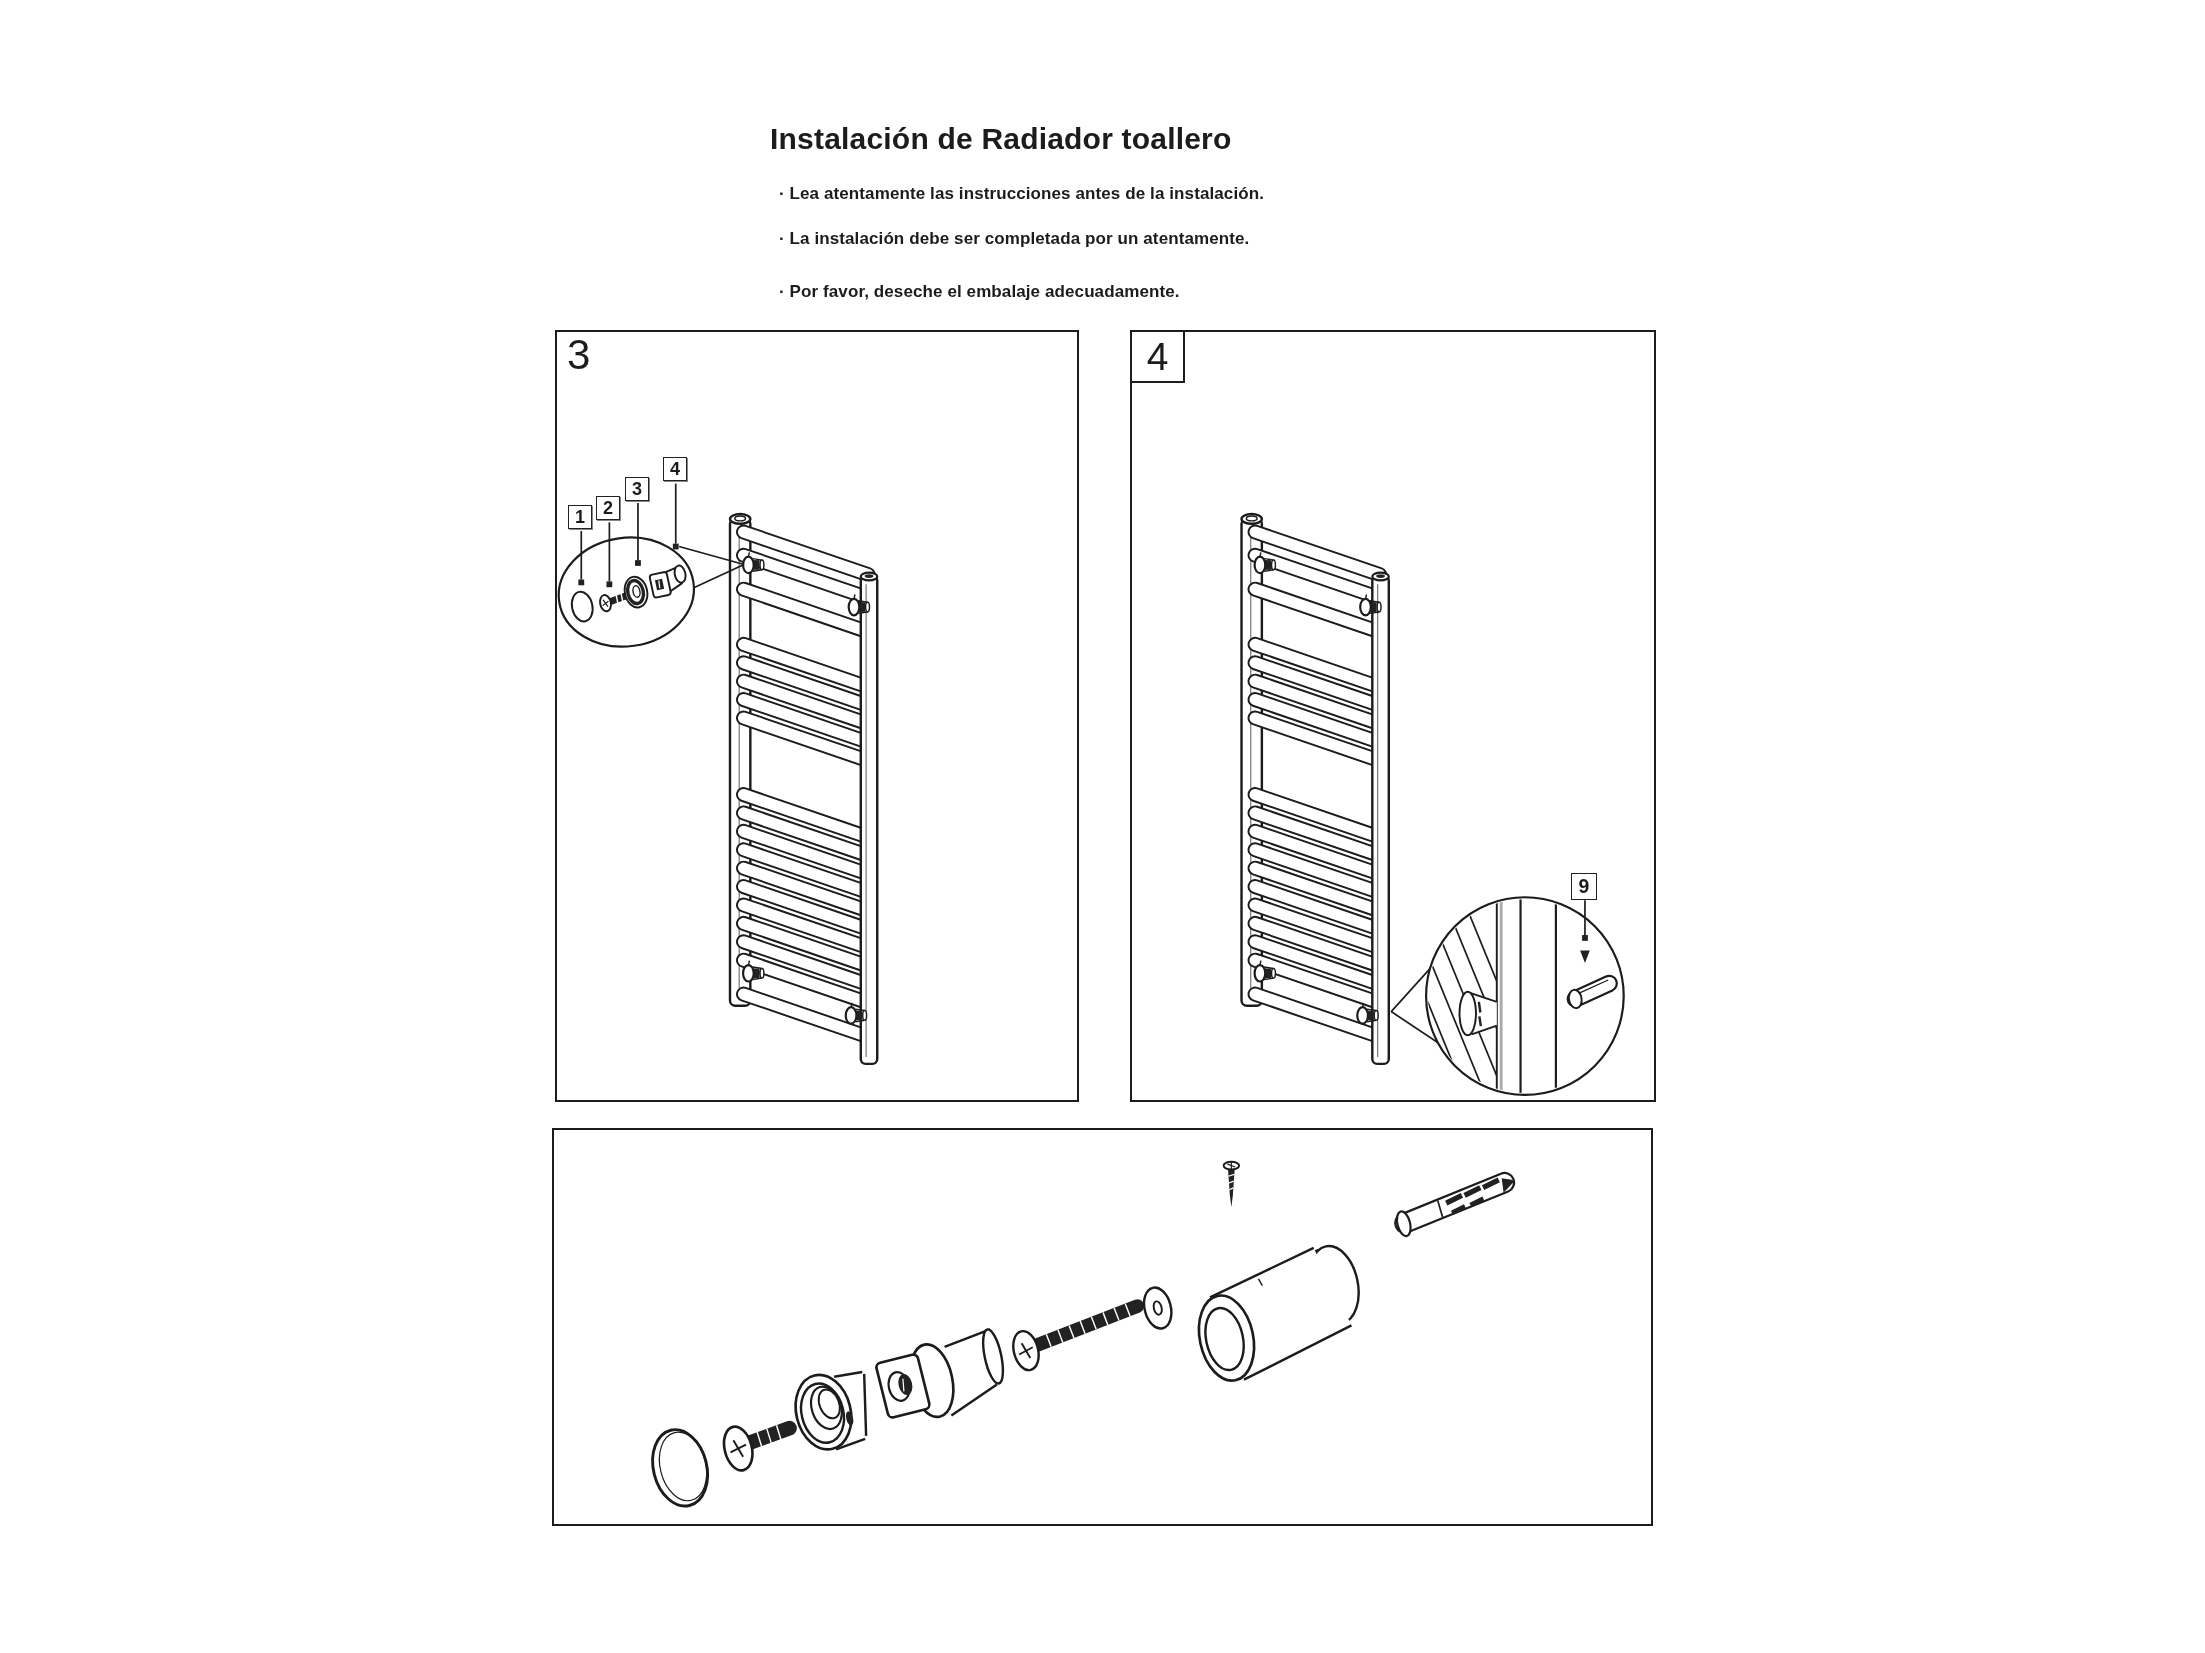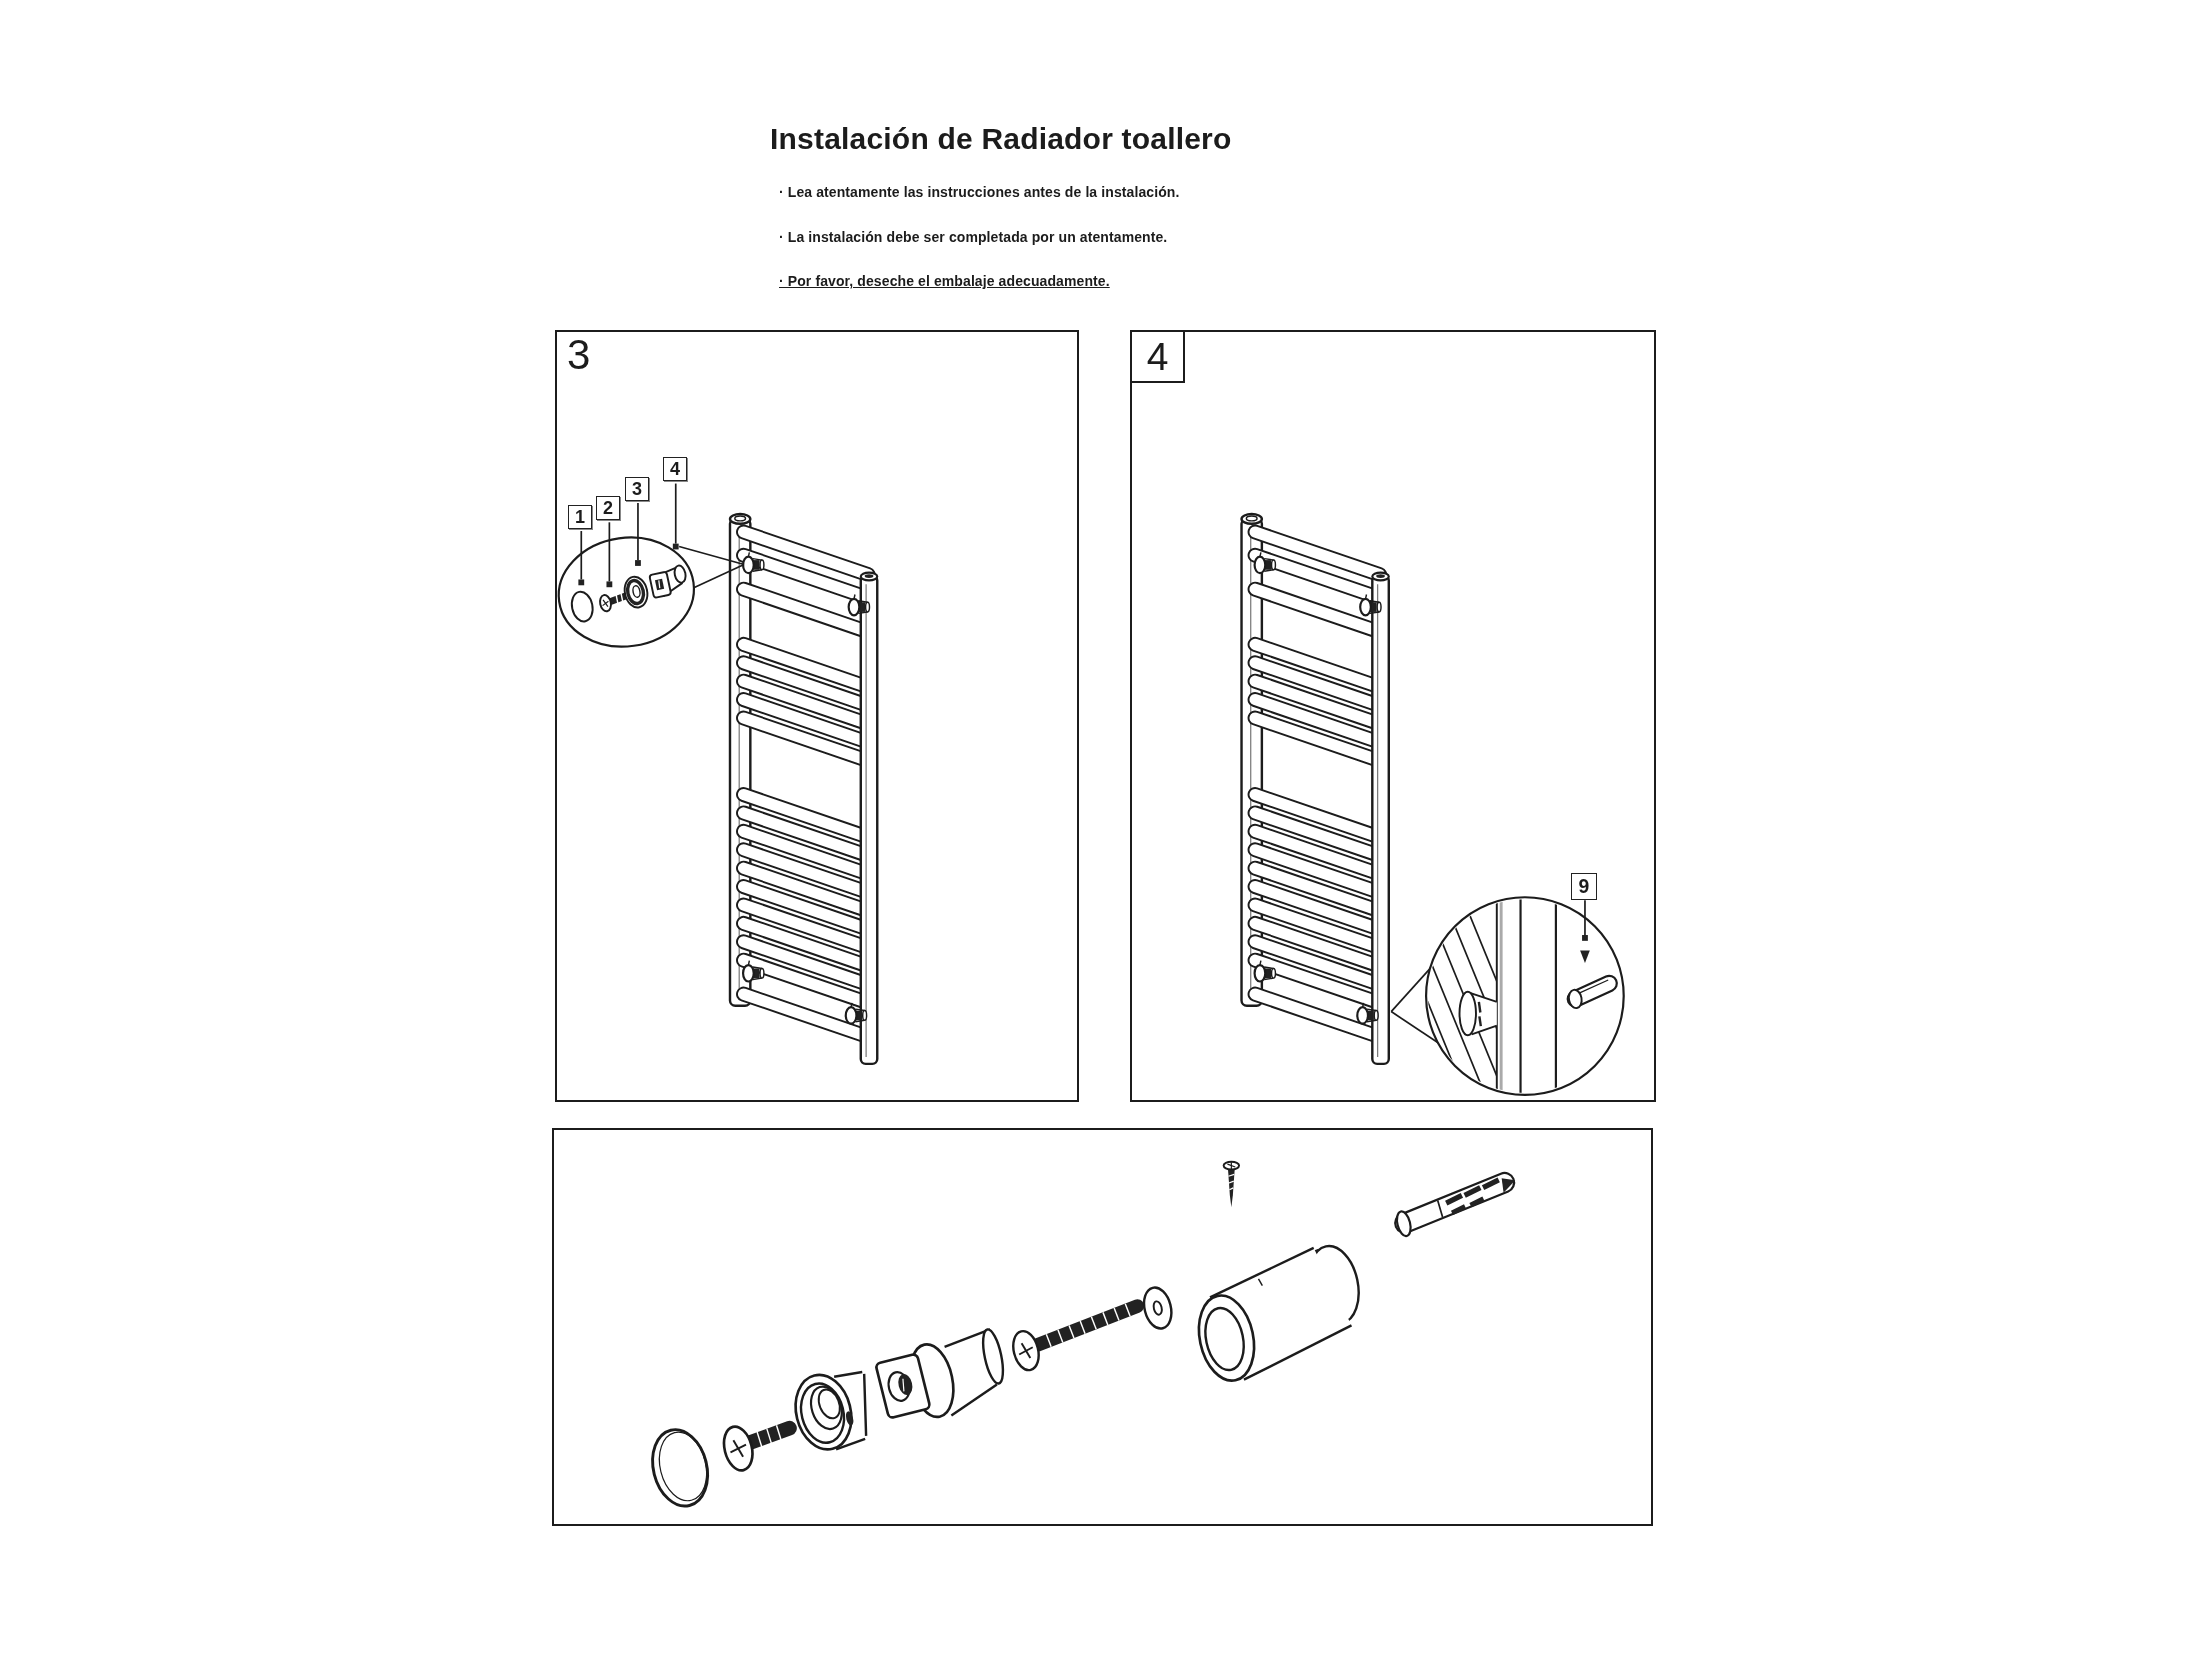--- a/index.html
+++ b/index.html
@@ -1,21 +1,21 @@
 <!DOCTYPE html>
 <html style="font-size:7.8px"><head>
 <meta charset="utf-8">
 <style>
   html,body{margin:0;padding:0;background:#fff;}
   #page{position:relative;width:2045px;height:1654px;background:#fff;
         font-family:"Liberation Sans",sans-serif;color:#1c1c1c;overflow:hidden;}
   .abs{position:absolute;}
   #doc-title{left:770px;top:122px;font-size:30px;font-weight:700;letter-spacing:0.2px;}
-  .bullet{left:779px;font-size:14px;font-weight:700;letter-spacing:0.1px;}
-  #bullet-1{top:184px;} #bullet-2{top:229px;} #bullet-3{top:273px;text-decoration:underline;}
+  .bullet{left:779px;font-size:17px;font-weight:700;letter-spacing:0.1px;}
+  #bullet-1{top:184px;} #bullet-2{top:229px;} #bullet-3{top:282px;}
   .panel{position:absolute;border:2.4px solid #1c1c1c;background:#fff;box-sizing:border-box;}
   #panel-step3{left:555px;top:330px;width:524px;height:772px;}
   #panel-step4{left:1130px;top:330px;width:526px;height:772px;}
   #panel-parts{left:552px;top:1128px;width:1101px;height:398px;}
   #step3-number{left:567px;top:334px;font-size:42px;font-weight:500;line-height:1;}
   #step4-number-box{left:1130px;top:330px;width:55px;height:53px;border:2.4px solid #1c1c1c;
       box-sizing:border-box;background:#fff;display:flex;align-items:center;justify-content:center;
       font-size:39px;font-weight:500;}
   .plabel{position:absolute;width:22px;height:22px;border:1.9px solid #222;background:#fff;
       display:flex;align-items:center;justify-content:center;font-size:18px;font-weight:600;

